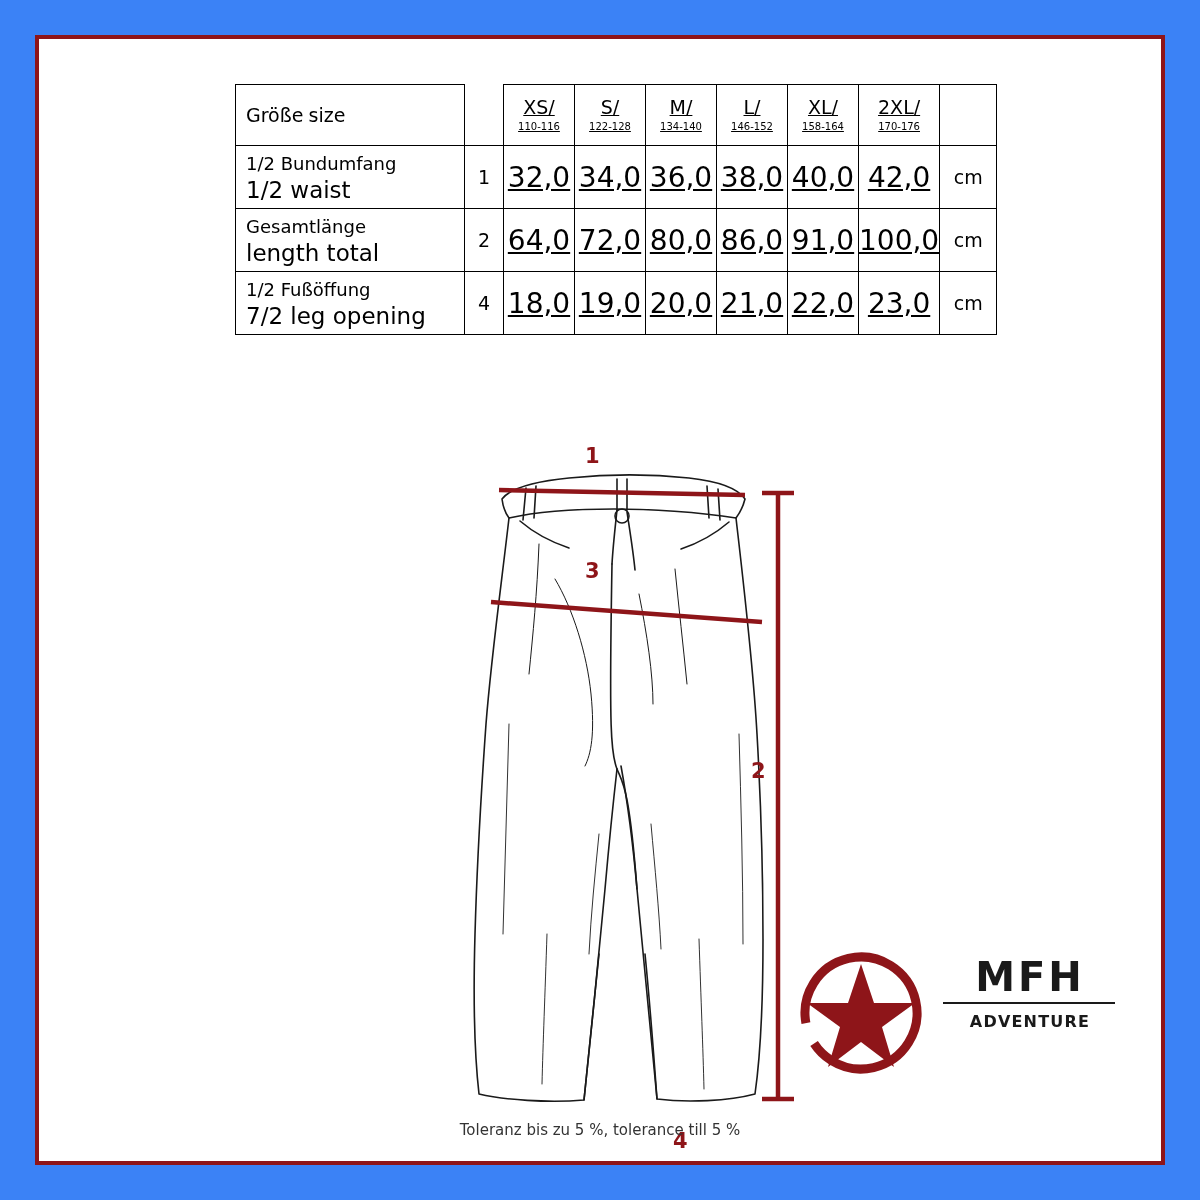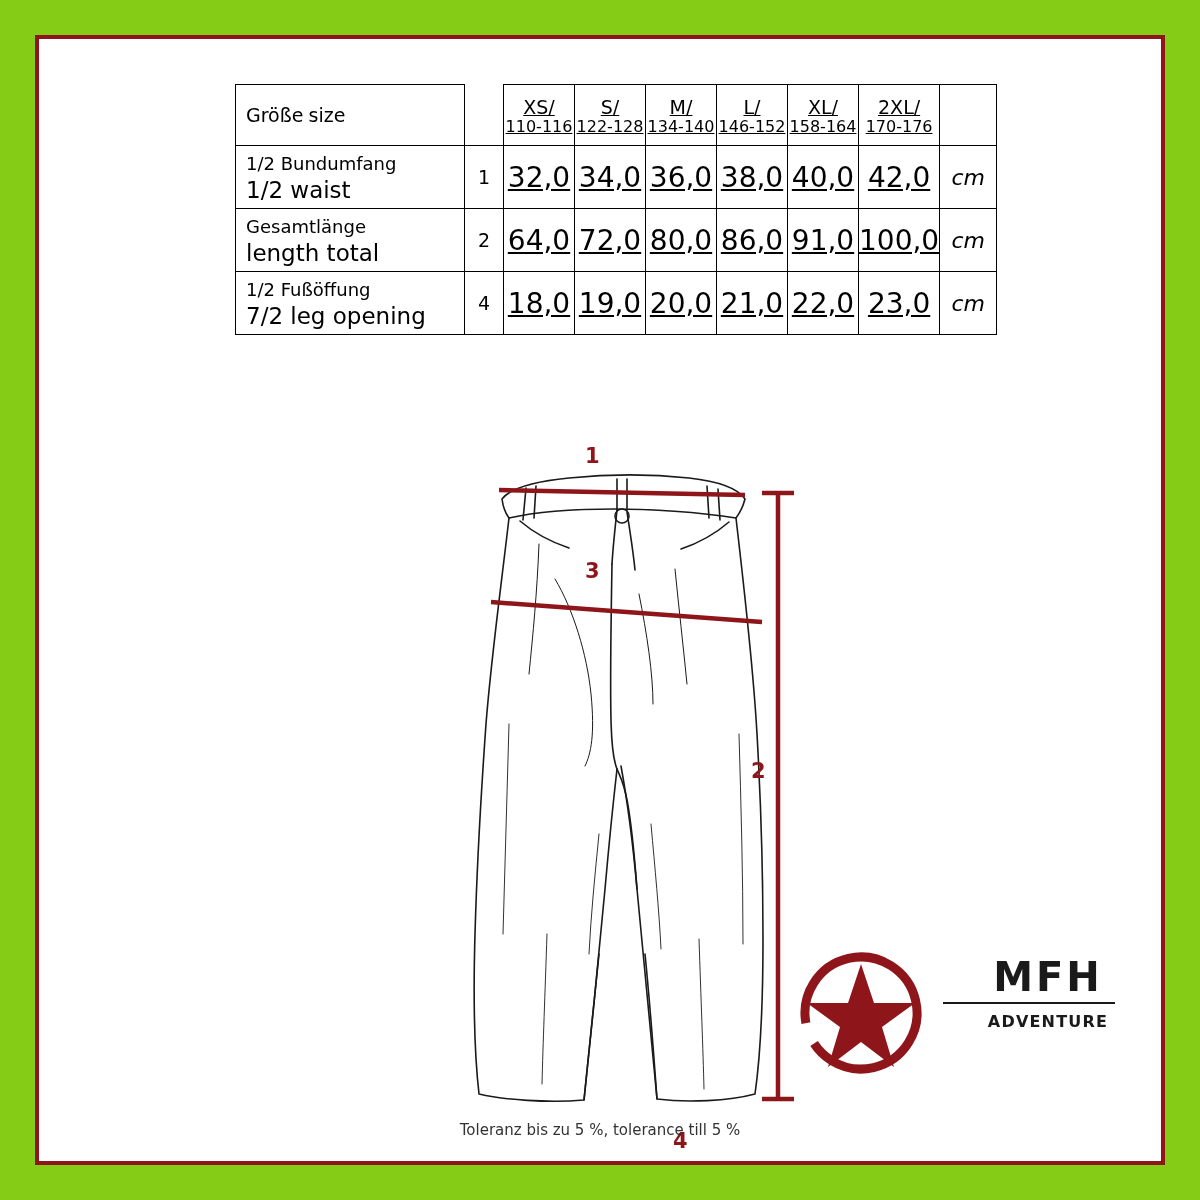--- a/index.html
+++ b/index.html
@@ -10,21 +10,21 @@
   body {
     width: 1200px;
     height: 1200px;
     font-family: "DejaVu Sans", sans-serif;
     overflow: hidden;
   }
   .page {
     position: relative;
     width: 1200px;
     height: 1200px;
-    background: #84cc16;
+    background: #3b82f6;
     box-sizing: border-box;
   }
   .sheet {
     position: absolute;
     left: 35px;
     top: 35px;
     width: 1130px;
     height: 1130px;
     background: #ffffff;
     border: 4px solid #8e1519;
@@ -49,27 +49,27 @@
   }
   .col-label { width: 218px; text-align: left !important; padding-left: 10px !important; }
   .col-num   { width: 38px; }
   .col-val   { width: 70px; text-decoration: underline; }
   .col-unit  { width: 56px; }
 
   .hdr-label { height: 60px; }
   .hdr-label .l1 { font-size: 19px; line-height: 24px; }
   .hdr-label .l2 { font-size: 19px; line-height: 24px; }
   .hdr-size .big { font-size: 19px; line-height: 22px; display: block; }
-  .hdr-size .small { font-size: 16px; line-height: 17px; display: block; }
+  .hdr-size .small { font-size: 10px; line-height: 17px; display: block; }
   .row-cell { height: 63px; }
   .lbl .de { font-size: 18px; line-height: 26px; display: block; }
   .lbl .en { font-size: 23px; line-height: 26px; display: block; }
   .num { font-size: 19px; }
   .val { font-size: 28px; }
-  .unit { font-size: 22px; font-style: italic; }
+  .unit { font-size: 19px; }
   .noborder { border: none !important; }
 
   
   .drawing {
     position: absolute;
     left: 0;
     top: 355px;
     width: 1122px;
     height: 740px;
   }
@@ -88,21 +88,21 @@
   
   .logo {
     position: absolute;
     right: 50px;
     bottom: 78px;
     width: 320px;
     height: 135px;
   }
   .logo-text {
     position: absolute;
-    left: 173px;
+    left: 155px;
     top: 6px;
     width: 168px;
     text-align: center;
   }
   .logo-main {
     font-family: "DejaVu Sans", sans-serif;
     font-weight: bold;
     font-size: 40px;
     letter-spacing: 3px;
     color: #1a1a1a;

